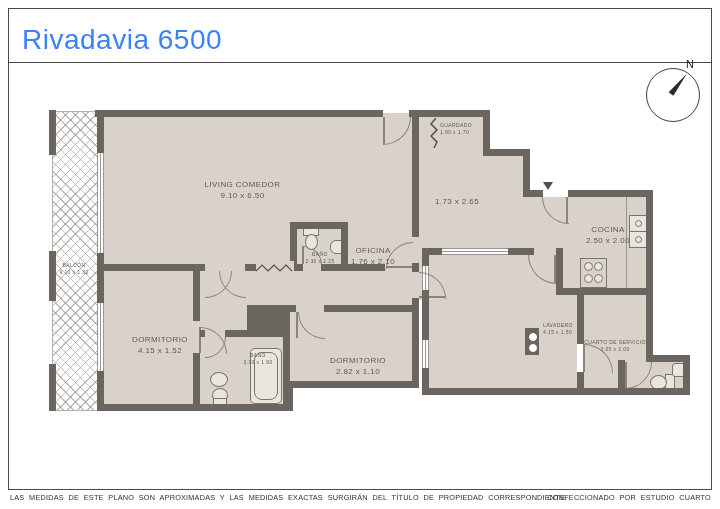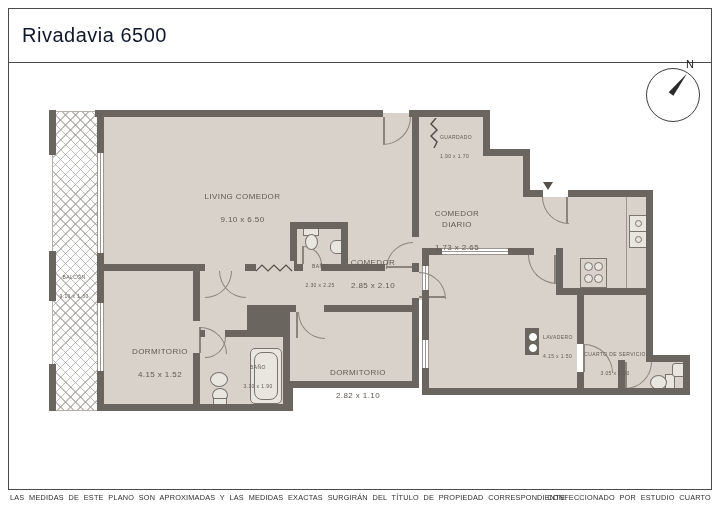--- a/index.html
+++ b/index.html
@@ -1,39 +1,39 @@
 <!DOCTYPE html>
 <html><head>
 <meta charset="utf-8">
 <style>
   html,body{margin:0;padding:0;background:#fff;}
   .canvas{position:relative;width:720px;height:509px;background:#fff;overflow:hidden;
           font-family:"Liberation Sans",sans-serif;}
   .abs{position:absolute;}
   .frame{left:8px;top:8px;width:702px;height:480px;border:1px solid #4a4a4a;}
   .titlebar-rule{left:8px;top:62px;width:704px;height:1px;background:#4a4a4a;}
-  .title{left:22px;top:24px;font-size:20px;color:#0f172a;letter-spacing:.5px;}
+  .title{left:22px;top:24px;font-size:28px;color:#3b82f6;letter-spacing:.5px;}
   
   .floor{position:absolute;background:#d8d2ca;z-index:1;}
   .wall{position:absolute;background:#6b655f;z-index:4;}
   .win-v{position:absolute;z-index:3;background:repeating-linear-gradient(to right,#9a958e 0,#9a958e 1px,#fff 1px,#fff 3px);}
   .win-h{position:absolute;z-index:3;background:repeating-linear-gradient(to bottom,#9a958e 0,#9a958e 1px,#fff 1px,#fff 3px);}
   .hatch{position:absolute;z-index:1;background:
      repeating-linear-gradient(45deg,rgba(150,146,140,.6) 0,rgba(150,146,140,.6) 1px,transparent 1px,transparent 7px),
      repeating-linear-gradient(-45deg,rgba(150,146,140,.6) 0,rgba(150,146,140,.6) 1px,transparent 1px,transparent 7px),#fff;
      border:1px solid #b5b1aa;}
   .arc{position:absolute;z-index:3;}
   .arc.tl{border-left:1px solid #8a847c;border-top:1px solid #8a847c;border-top-left-radius:100%;}
   .arc.tr{border-top:1px solid #8a847c;border-right:1px solid #8a847c;border-top-right-radius:100%;}
   .arc.bl{border-left:1px solid #8a847c;border-bottom:1px solid #8a847c;border-bottom-left-radius:100%;}
   .arc.br{border-right:1px solid #8a847c;border-bottom:1px solid #8a847c;border-bottom-right-radius:100%;}
   .leaf{position:absolute;z-index:3;background:#8a847c;}
   .fix{position:absolute;z-index:3;border:1px solid #7a746d;background:#e9e5df;}
   .rlabel{position:absolute;z-index:5;color:#5f5a52;text-align:center;line-height:1.35;letter-spacing:.4px;}
-  .rlabel .rn,.rlabel .rd{white-space:pre-line;margin-top:12px;}
+  .rlabel .rn,.rlabel .rd{white-space:pre-line;}
   .fs8{font-size:8px;}
   .fs5{font-size:5px;line-height:1.4;}
   .footer{top:493px;font-size:7.3px;color:#2e2e2e;letter-spacing:.2px;word-spacing:2.5px;z-index:6;}
   .compass-circle{left:646px;top:68px;width:52px;height:52px;border:1.3px solid #3d3d3d;border-radius:50%;z-index:6;}
   .compass-n{left:686px;top:58px;font-size:11px;color:#222;z-index:6;}
   .needle{left:668px;top:68px;width:0;height:0;border-left:3.5px solid transparent;border-right:3.5px solid transparent;
           border-bottom:26px solid #2b2b2b;transform:rotate(38deg);transform-origin:50% 100%;z-index:6;}
   .tri-entry{left:543px;top:182px;width:0;height:0;border-left:5px solid transparent;border-right:5px solid transparent;
           border-top:8px solid #55504a;z-index:5;}
   .dot{display:block;position:absolute;border:1px solid #7a746d;border-radius:50%;background:#e9e5df;}
@@ -202,31 +202,34 @@
   </div>
   <div class="rlabel fs5" style="left:52px;top:262px;width:44px">
     <div class="rn">BALCÓN</div>
     <div class="rd">9.10 x 1.30</div>
   </div>
   <div class="rlabel fs5" style="left:440px;top:122px;width:50px;text-align:left">
     <div class="rn">GUARDADO</div>
     <div class="rd">1.90 x 1.70</div>
   </div>
   <div class="rlabel fs8" style="left:420px;top:197px;width:74px">
-    <div class="rn">COMEDOR DIARIO</div>
     <div class="rd">1.73 x 2.65</div>
   </div>
   <div class="rlabel fs8" style="left:340px;top:246px;width:66px">
-    <div class="rn">COMEDOR</div>
-    <div class="rd">2.85 x 2.10</div>
+    <div class="rn">OFICINA</div>
+    <div class="rd">1.76 x 2.10</div>
   </div>
   <div class="rlabel fs5" style="left:300px;top:251px;width:40px">
     <div class="rn">BAÑO</div>
     <div class="rd">2.30 x 2.25</div>
   </div>
+  <div class="rlabel fs8" style="left:571px;top:225px;width:74px">
+    <div class="rn">COCINA</div>
+    <div class="rd">2.50 x 2.00</div>
+  </div>
   <div class="rlabel fs8" style="left:115px;top:335px;width:90px">
     <div class="rn">DORMITORIO</div>
     <div class="rd">4.15 x 1.52</div>
   </div>
   <div class="rlabel fs5" style="left:234px;top:352px;width:48px">
     <div class="rn">BAÑO</div>
     <div class="rd">3.10 x 1.90</div>
   </div>
   <div class="rlabel fs8" style="left:313px;top:356px;width:90px">
     <div class="rn">DORMITORIO</div>

